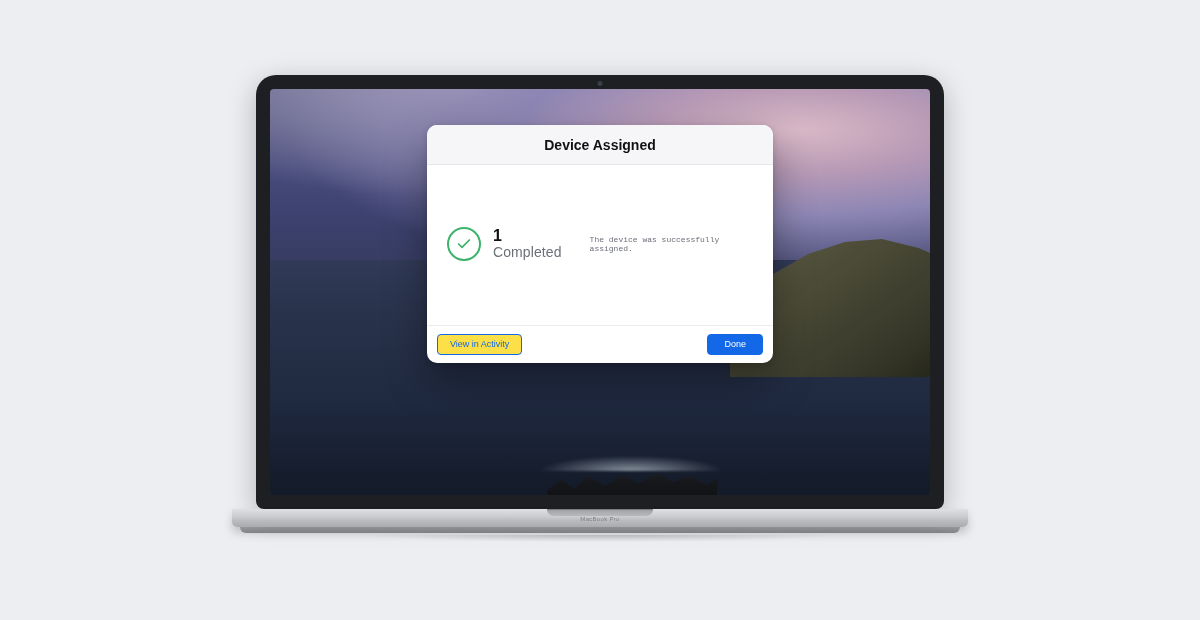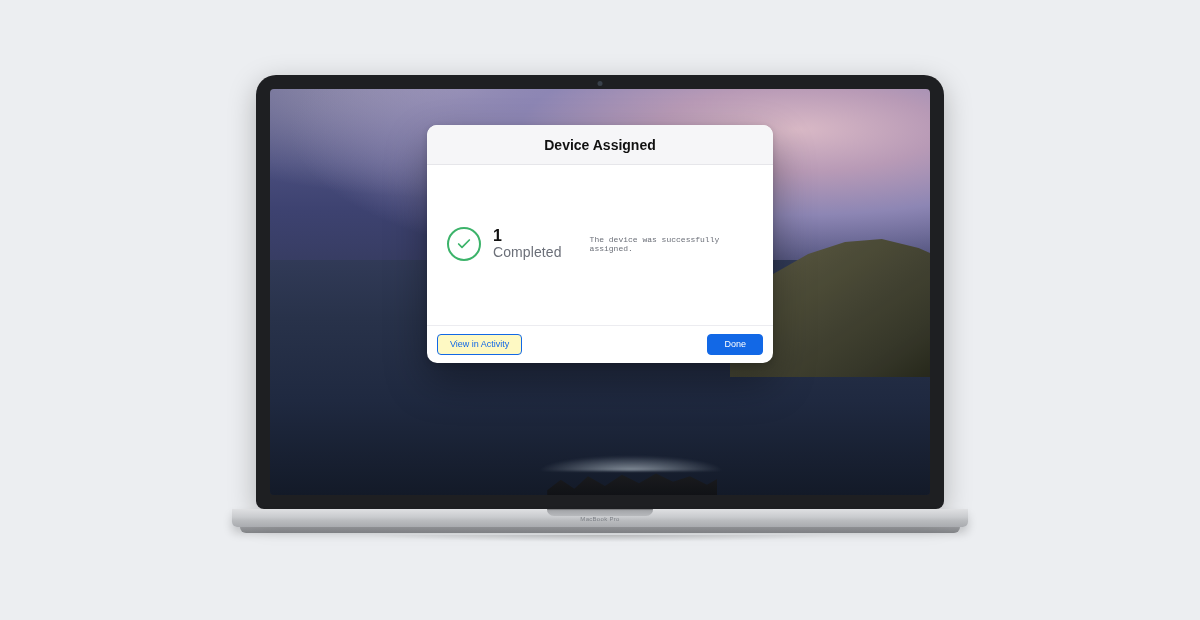--- a/index.html
+++ b/index.html
@@ -151,21 +151,21 @@
     }
     .btn {
       font-size: 9px;
       border-radius: 4px;
       padding: 5px 12px;
       cursor: pointer;
       font-family: inherit;
       line-height: 1;
     }
     .btn-outline {
-      background: #fef9c3;
+      background: #fde047;
       color: #1268e6;
       border: 1px solid #1268e6;
     }
     .btn-primary {
       background: #1268e6;
       color: #ffffff;
       border: 1px solid #1268e6;
       padding: 5px 16px;
     }
 

